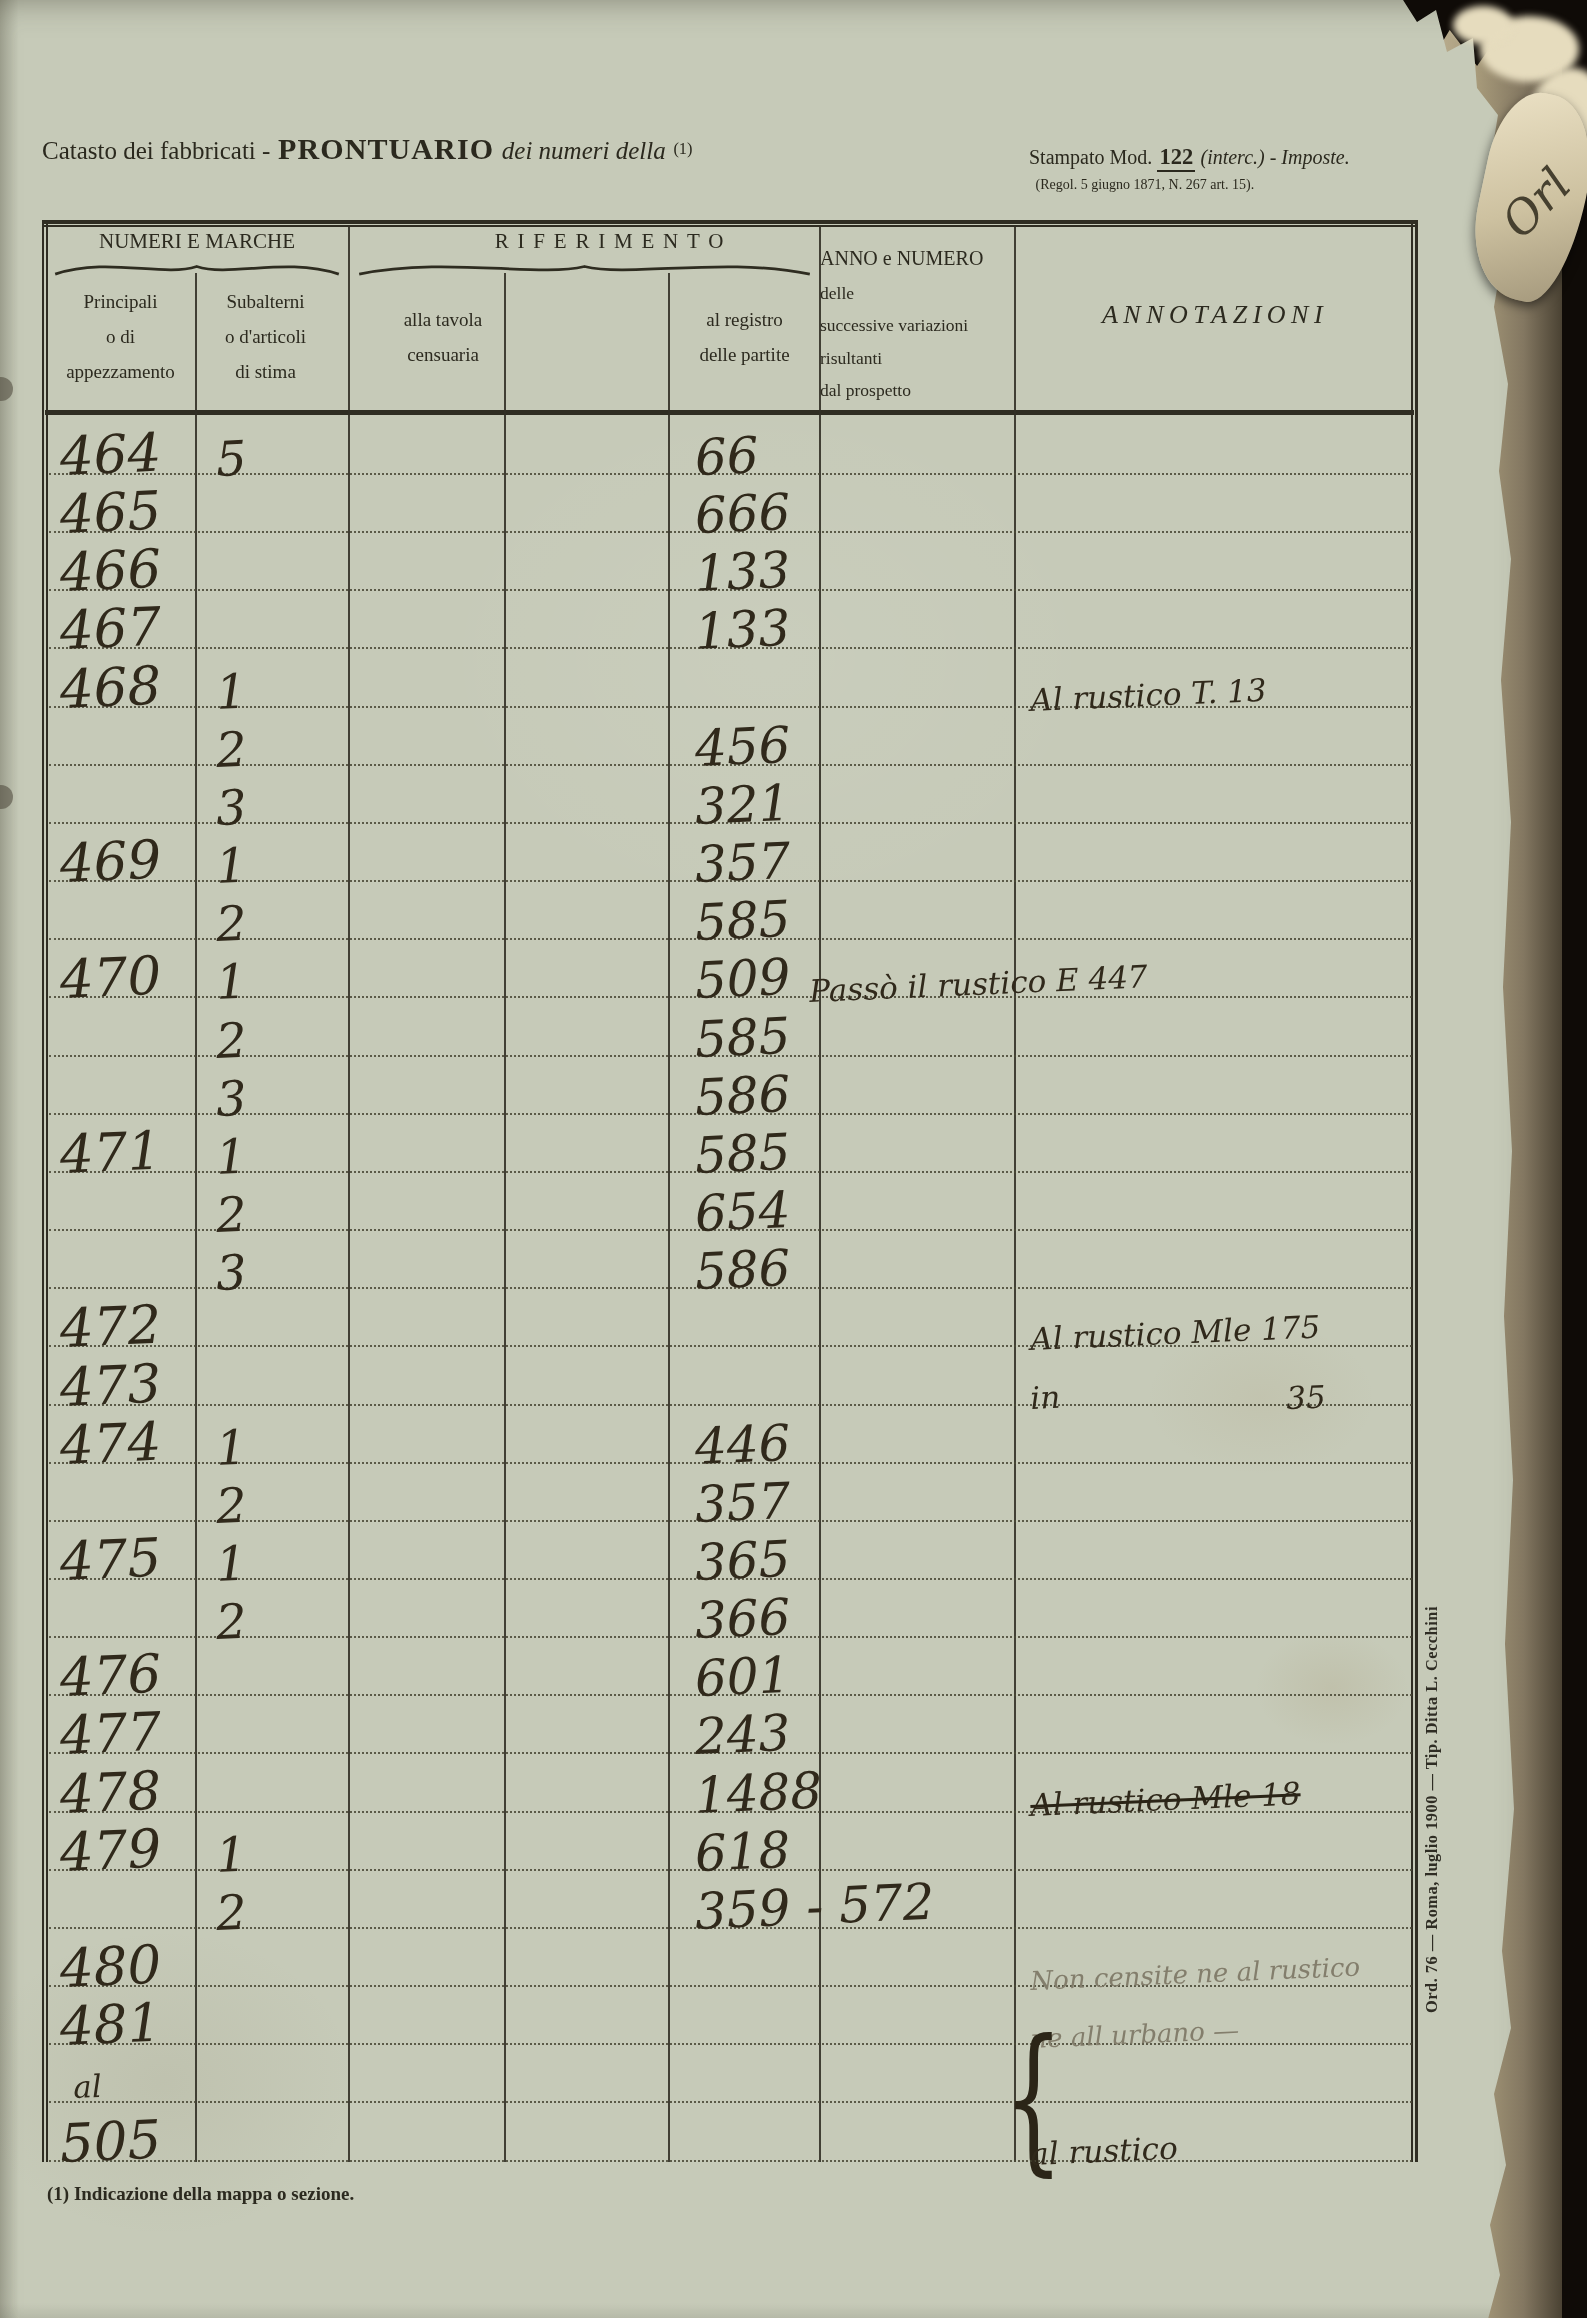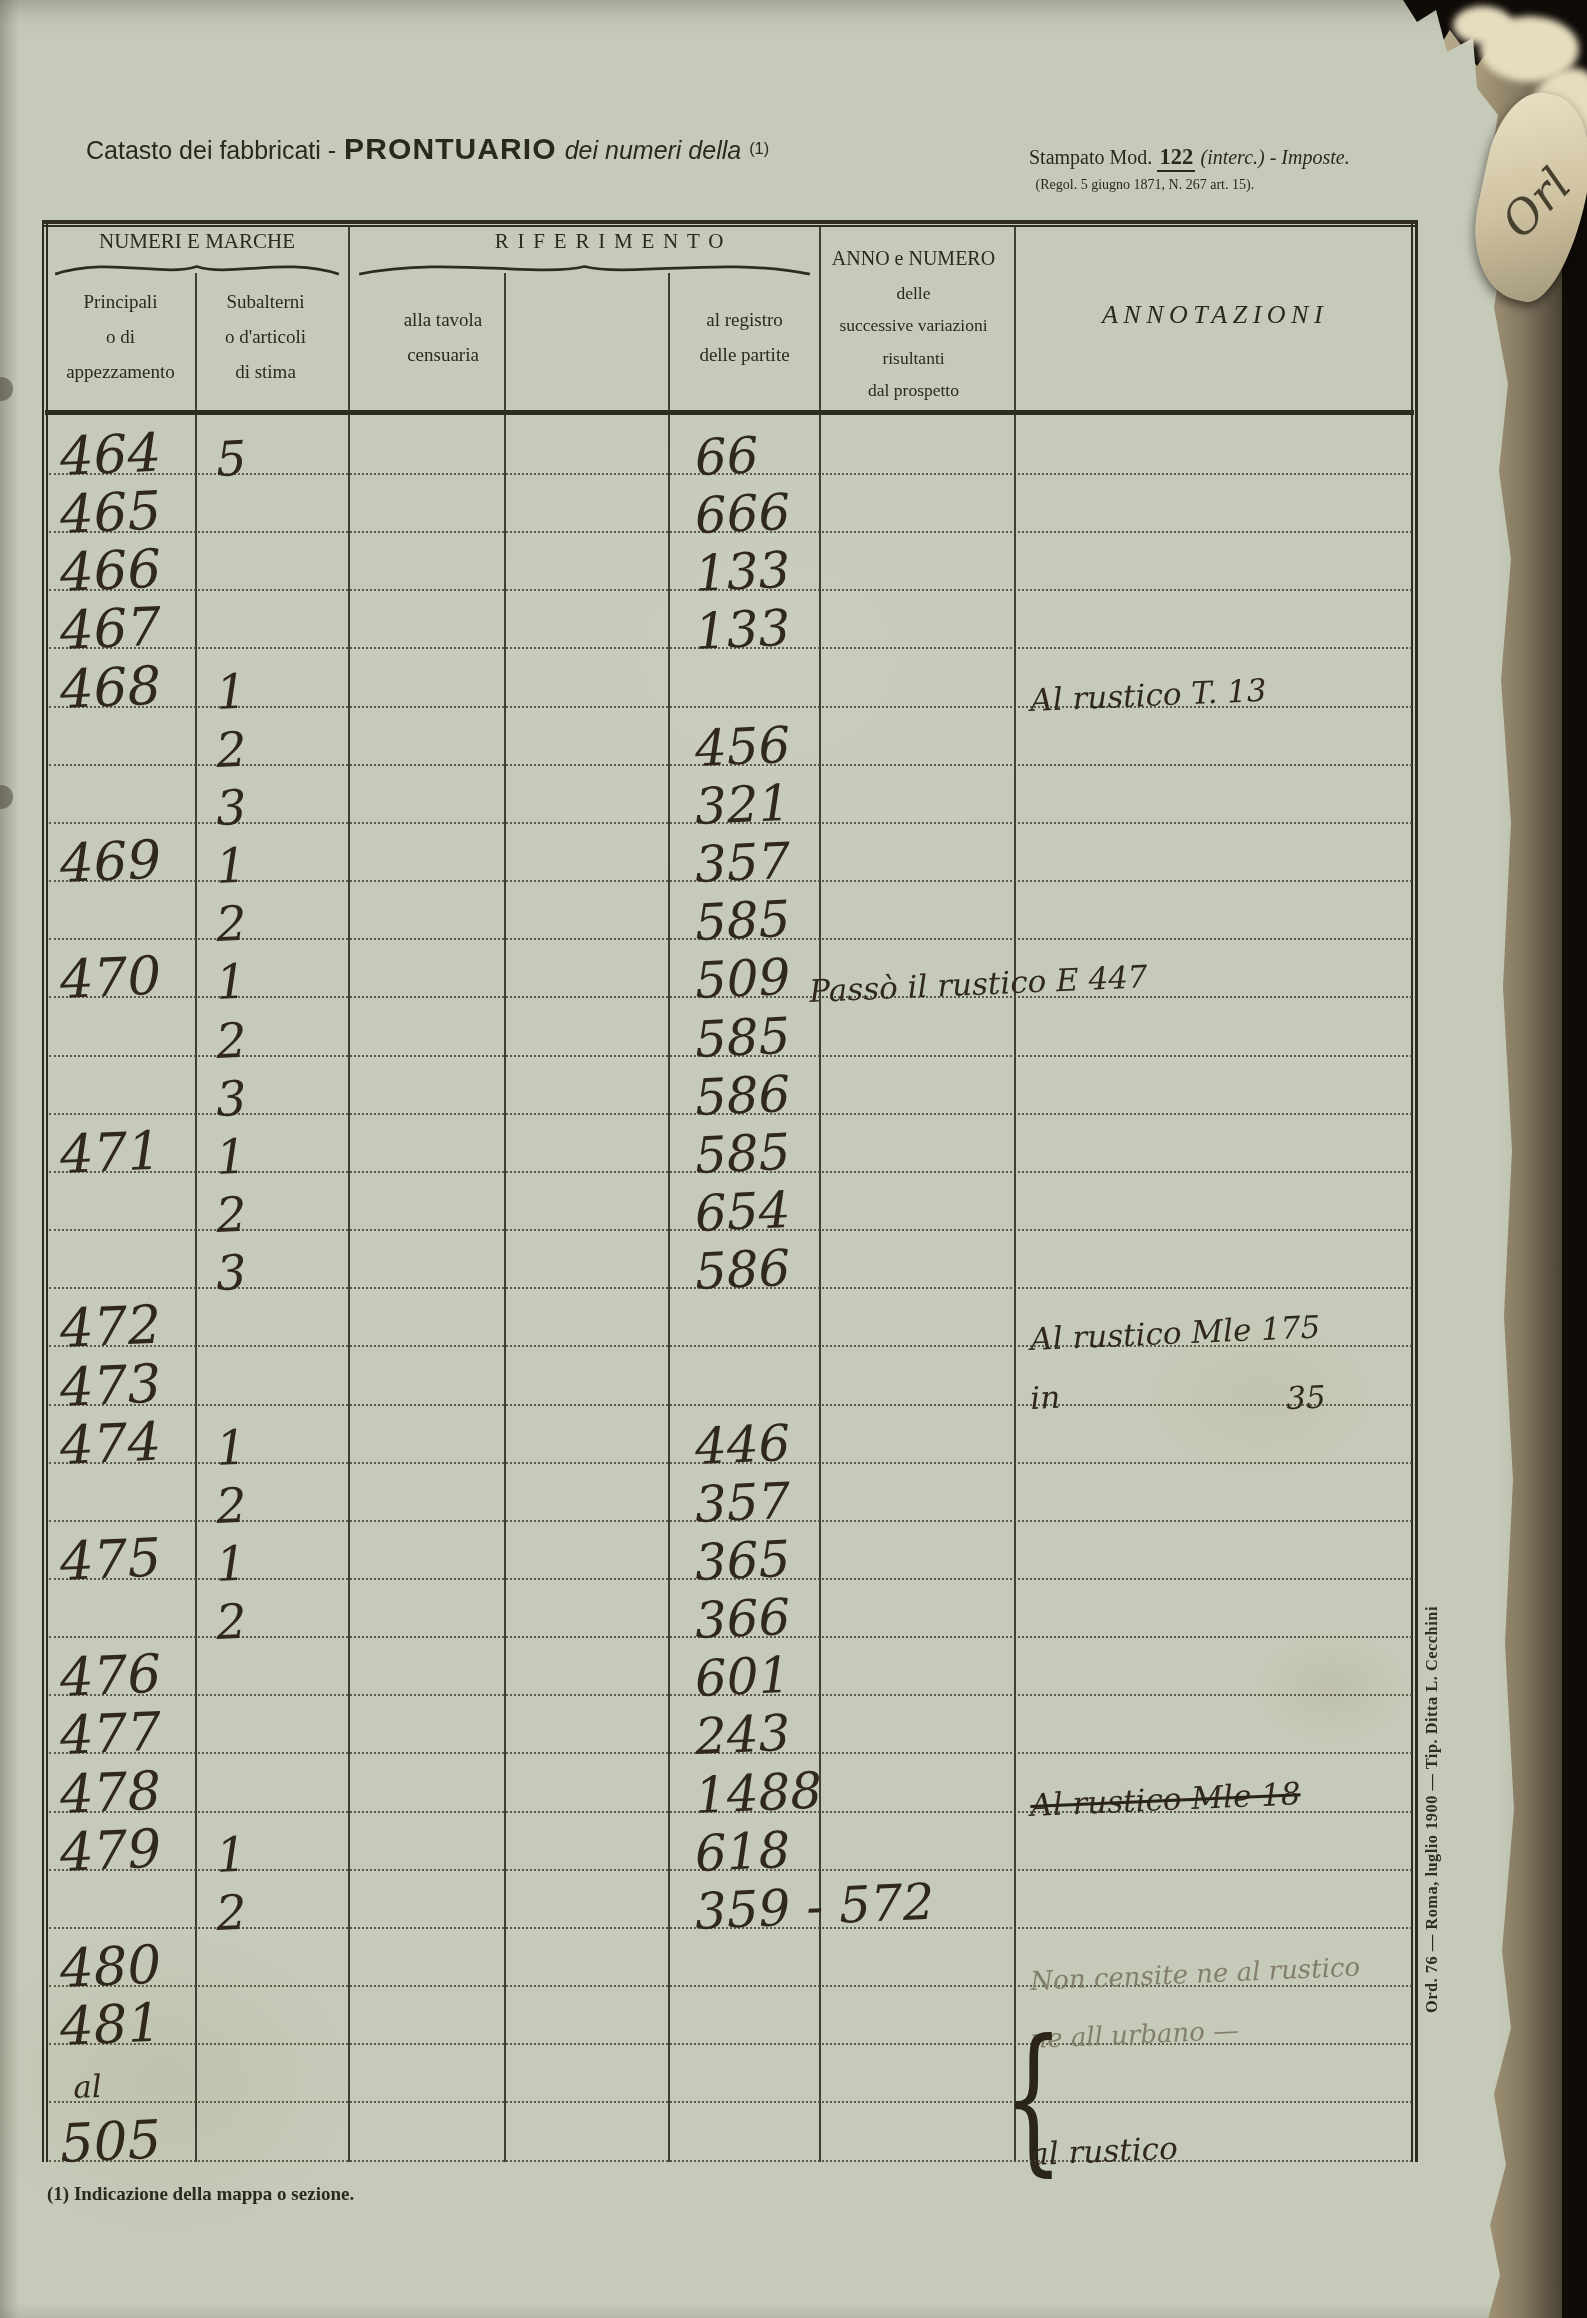--- a/index.html
+++ b/index.html
@@ -29,21 +29,21 @@
   .fz2{left:1529px;top:66px;width:71px;height:93px;transform:rotate(25deg);}
   .fz3{left:1453px;top:5.5px;width:60px;height:38px;}
   .fragment{position:absolute;left:1481px;top:93px;width:104px;height:208px;z-index:4;
     background:linear-gradient(155deg,#ece2c6,#cdc1a0 55%,#a2967a);
     border-radius:45% 55% 40% 60%/40% 50% 60% 45%;transform:rotate(12deg);
     box-shadow:0 4.4px 11px rgba(0,0,0,.55);}
   .fragment span{position:absolute;left:18.6px;top:82px;font:italic 46px "DejaVu Serif",serif;
     color:#46402f;transform:rotate(-58deg);display:block;}
   
   .title{position:absolute;left:42px;top:132px;white-space:nowrap;color:#2b291e;
-    font-family:Liberation Sans, sans-serif;z-index:5;margin-left:44px;}
+    font-family:Liberation Serif, serif;z-index:5;}
   .title .t1{font-size:25px;}
   .title .t2{font-size:30px;font-weight:bold;letter-spacing:1.1px;margin:0 5.5px;}
   .title .t3{font-size:25px;font-style:italic;}
   .title .tref{font-size:16.4px;vertical-align:5.5px;margin-left:5.5px;}
   .stamp{position:absolute;left:1029px;top:144px;color:#2b291e;font-family:"Liberation Serif",serif;z-index:5;}
   .stamp .l1{font-size:20px;white-space:nowrap;}
   .stamp .mod{font-weight:bold;font-size:22.5px;border-bottom:2.2px solid #2b291e;padding:0 2.2px 1.1px;}
   .stamp .it{font-style:italic;}
   .stamp .l2{font-size:14px;margin:6.6px 0 0 6.6px;white-space:nowrap;}
   
@@ -53,21 +53,21 @@
     background:linear-gradient(#2f2d22 0 3.8px,#c6cab8 3.8px 5px,#2f2d22 5px 7.1px);}
   .sep{position:absolute;left:0;top:190px;width:100%;height:5px;background:#2f2d22;}
   .dbl{position:absolute;top:0;height:1942px;width:6.6px;
     background:linear-gradient(90deg,#2f2d22 0 2.2px,rgba(0,0,0,0) 2.2px 4.4px,#2f2d22 4.4px 6.6px);}
   .vl{position:absolute;width:2.2px;background:rgba(50,48,38,.9);}
   .vl.full{top:7.1px;height:1935px;}
   .vl.part{top:53px;height:1889px;}
   .hgroup{position:absolute;top:8.8px;text-align:center;font-size:21px;}
   .brace{position:absolute;top:41px;height:18.6px;}
   .hcol{position:absolute;text-align:center;font-size:19px;line-height:1.85;}
-  .h-var{position:absolute;left:775px;width:187px;top:20px;text-align:center;font-size:17.5px;line-height:1.85;}
+  .h-var{position:absolute;left:775px;width:187px;top:20px;text-align:left;font-size:17.5px;line-height:1.85;}
   .h-var div:first-child{font-size:20px;}
   .h-annot{position:absolute;left:970px;width:400px;top:80px;text-align:center;
     font-size:26px;font-style:italic;letter-spacing:5.5px;}
   
   .tbody{position:absolute;left:0;top:195px;width:100%;height:1747px;}
   .row{position:absolute;left:4.4px;right:2.2px;height:58px;border-bottom:2.2px dotted rgba(72,70,52,.85);z-index:3;}
   .hw{position:absolute;bottom:-7.7px;white-space:nowrap;line-height:.9;
     font-family:"DejaVu Serif",serif;font-style:italic;color:#30291b;
     transform:rotate(-2.5deg);transform-origin:left bottom;}
   .hw.p{left:12px;font-size:53px;}

